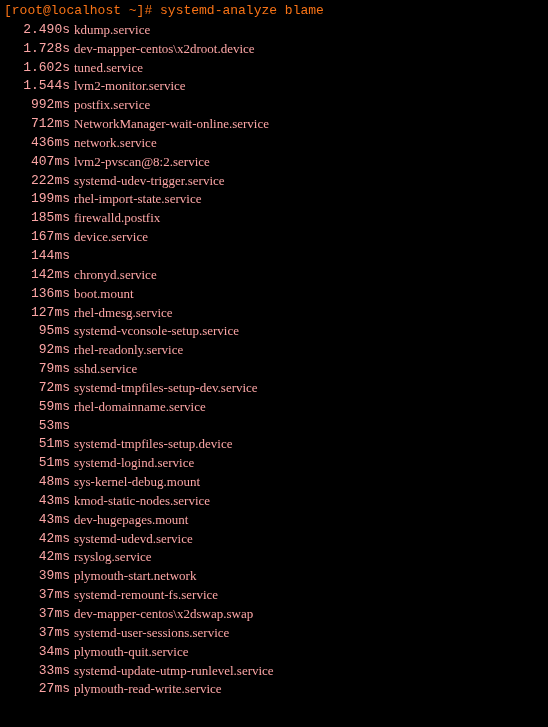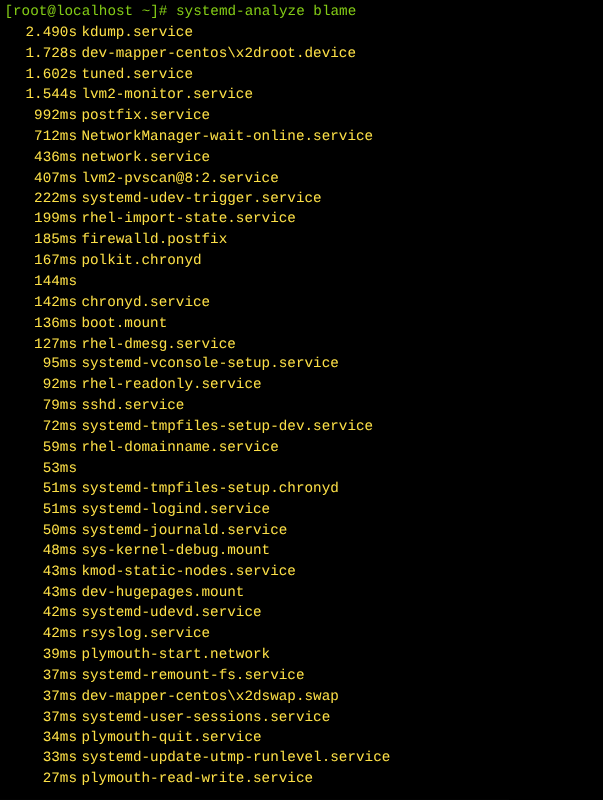--- a/index.html
+++ b/index.html
@@ -16,39 +16,40 @@
       min-height: 727px;
       overflow: hidden;
     }
     .terminal {
       background-color: #000000;
       width: 548px;
       min-height: 727px;
       padding: 2px 4px;
     }
     .prompt-line {
-      color: #84cc16;
+      color: #f97316;
       white-space: nowrap;
       line-height: 1.45;
     }
     .line {
-      color: #fde047;
+      color: #fca5a5;
       white-space: nowrap;
       line-height: 1.45;
       display: flex;
     }
     .time-col {
       display: inline-block;
       width: 70px;
       text-align: right;
       padding-right: 4px;
       flex-shrink: 0;
     }
     .service-col {
       display: inline-block;
+      font-family: Liberation Serif, serif;
     }
   </style>
 </head>
 <body>
 
 <div class="terminal">
   <div class="prompt-line">[root@localhost ~]# systemd-analyze blame</div>
   <div id="lines-container">
       <div class="line">
         <span class="time-col">2.490s</span>
@@ -89,21 +90,21 @@
       <div class="line">
         <span class="time-col">199ms</span>
         <span class="service-col">rhel-import-state.service</span>
       </div>
       <div class="line">
         <span class="time-col">185ms</span>
         <span class="service-col">firewalld.postfix</span>
       </div>
       <div class="line">
         <span class="time-col">167ms</span>
-        <span class="service-col">polkit.chronyd</span>
+        <span class="service-col">device.service</span>
       </div>
       <div class="line">
         <span class="time-col">144ms</span>
       </div>
       <div class="line">
         <span class="time-col">142ms</span>
         <span class="service-col">chronyd.service</span>
       </div>
       <div class="line">
         <span class="time-col">136ms</span>
@@ -131,29 +132,25 @@
       </div>
       <div class="line">
         <span class="time-col">59ms</span>
         <span class="service-col">rhel-domainname.service</span>
       </div>
       <div class="line">
         <span class="time-col">53ms</span>
       </div>
       <div class="line">
         <span class="time-col">51ms</span>
-        <span class="service-col">systemd-tmpfiles-setup.chronyd</span>
+        <span class="service-col">systemd-tmpfiles-setup.device</span>
       </div>
       <div class="line">
         <span class="time-col">51ms</span>
         <span class="service-col">systemd-logind.service</span>
-      </div>
-      <div class="line">
-        <span class="time-col">50ms</span>
-        <span class="service-col">systemd-journald.service</span>
       </div>
       <div class="line">
         <span class="time-col">48ms</span>
         <span class="service-col">sys-kernel-debug.mount</span>
       </div>
       <div class="line">
         <span class="time-col">43ms</span>
         <span class="service-col">kmod-static-nodes.service</span>
       </div>
       <div class="line">

